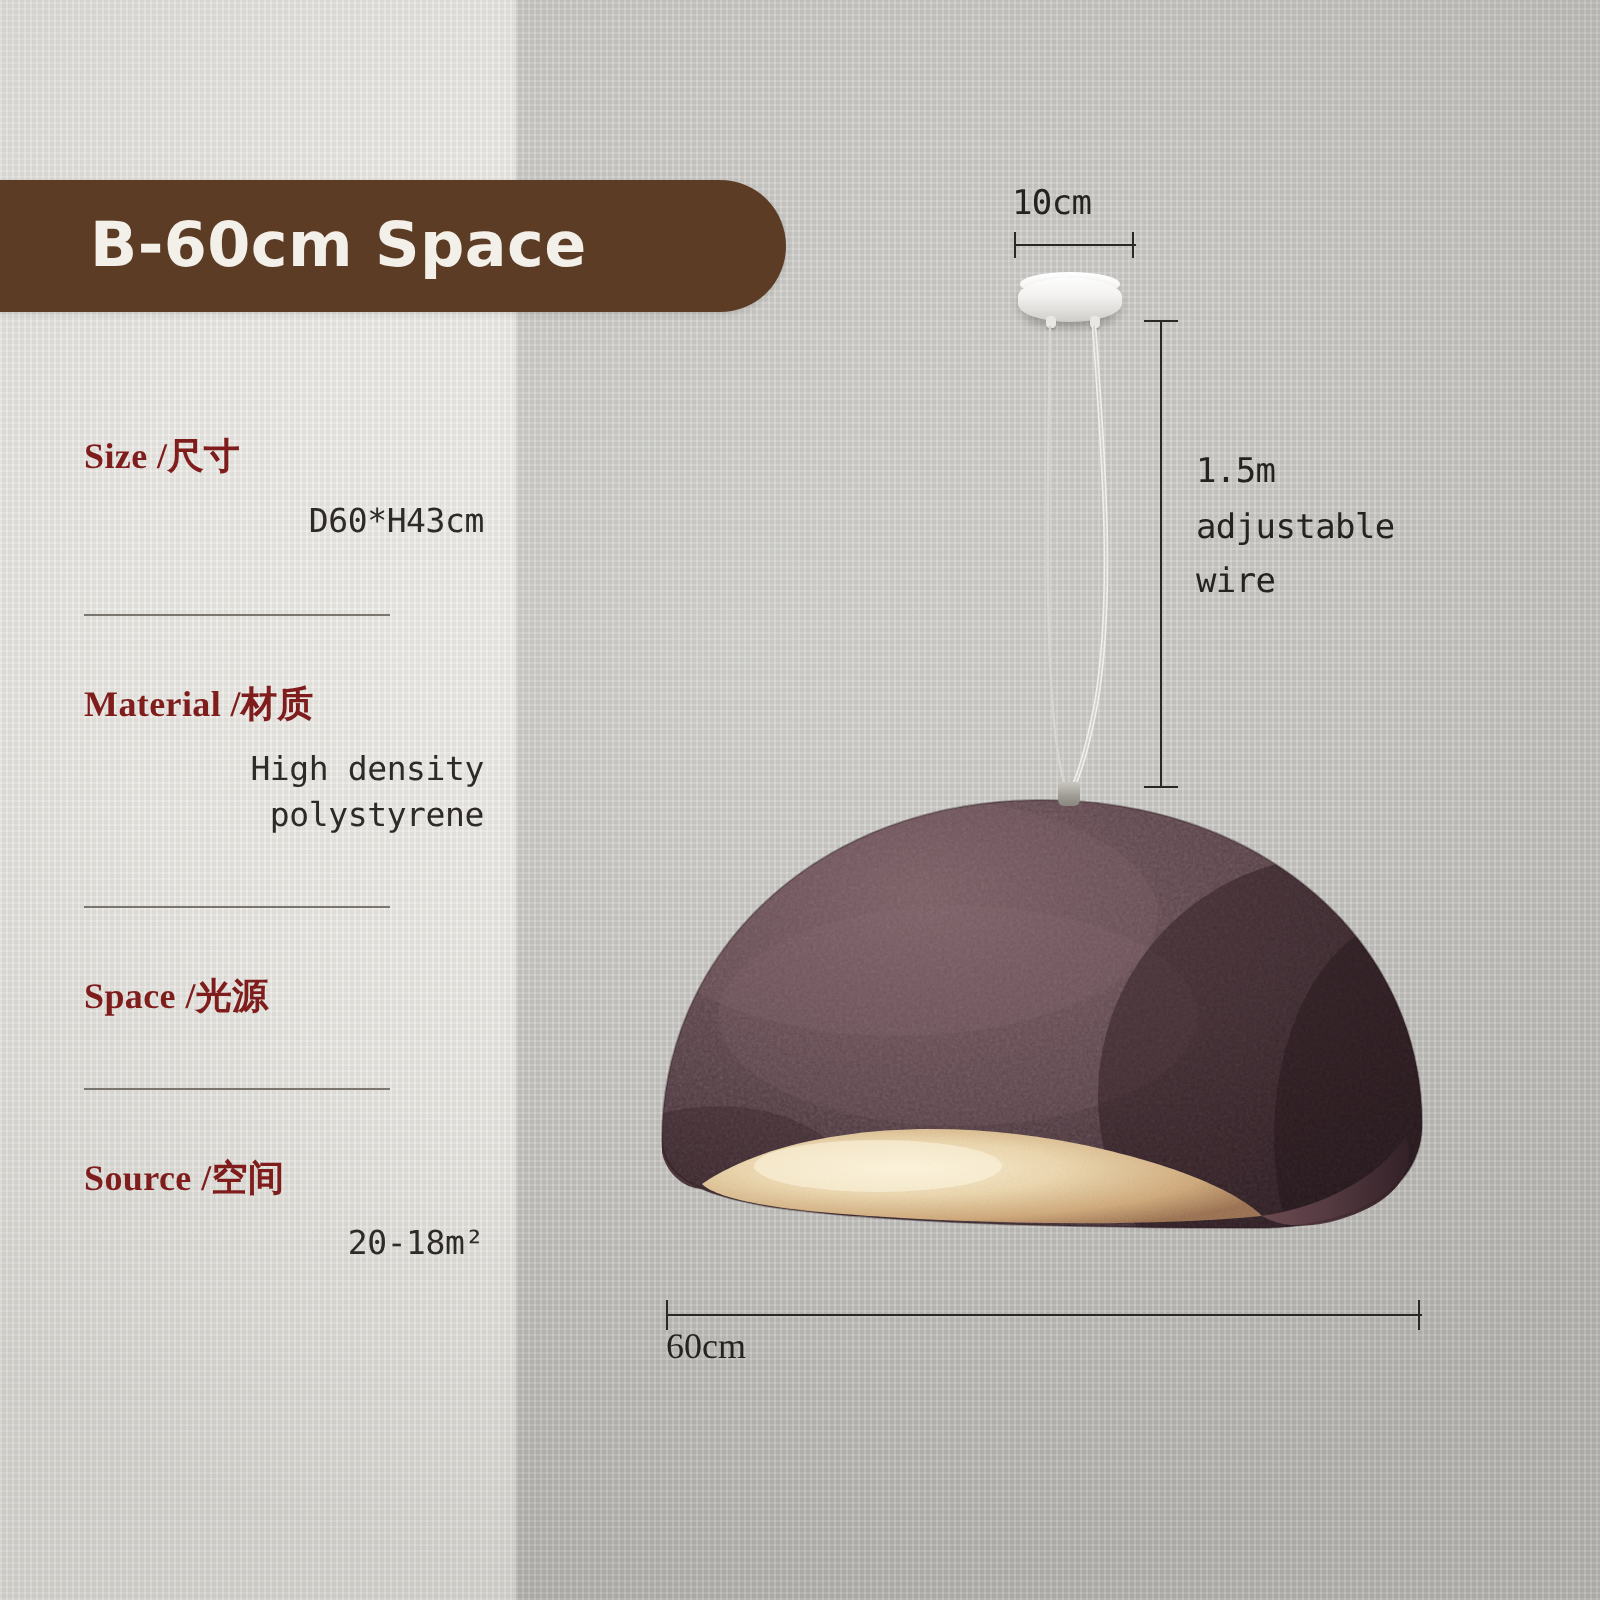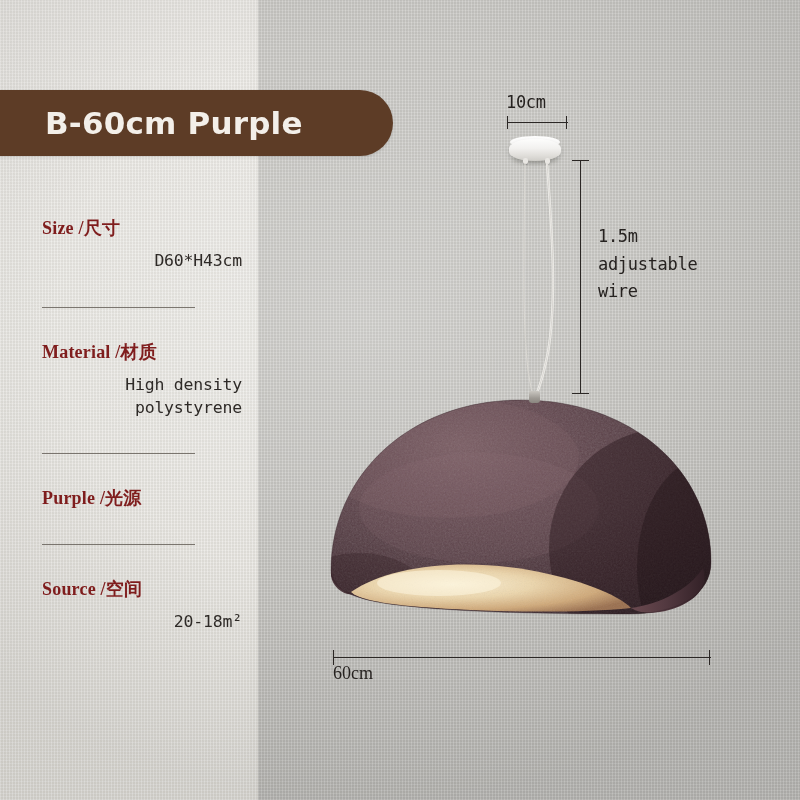--- a/index.html
+++ b/index.html
@@ -208,21 +208,21 @@
 </head>
 <body>
 
 <div id="scene">
 
   <div class="bg-left"></div>
   <div class="bg-right"></div>
   <div class="bg-vignette"></div>
 
   <div class="banner">
-    <span class="banner-text">B-60cm Purple</span>
+    <span class="banner-text">B-60cm Space</span>
   </div>
 
   <div class="specs">
 
     <div class="spec-block">
       <div class="spec-label">Size /尺寸</div>
       <div class="spec-value">D60*H43cm</div>
     </div>
     <div class="gap-a"></div>
     <div class="spec-divider"></div>
@@ -231,21 +231,21 @@
     <div class="spec-block">
       <div class="spec-label">Material /材质</div>
       <div class="spec-value" style="white-space: pre-line;">High density
 polystyrene</div>
     </div>
     <div class="gap-a"></div>
     <div class="spec-divider"></div>
     <div class="gap-b"></div>
 
     <div class="spec-block">
-      <div class="spec-label">Purple /光源</div>
+      <div class="spec-label">Space /光源</div>
     </div>
     <div class="gap-a"></div>
     <div class="spec-divider"></div>
     <div class="gap-b"></div>
 
     <div class="spec-block">
       <div class="spec-label">Source /空间</div>
       <div class="spec-value">20-18m²</div>
     </div>
 

